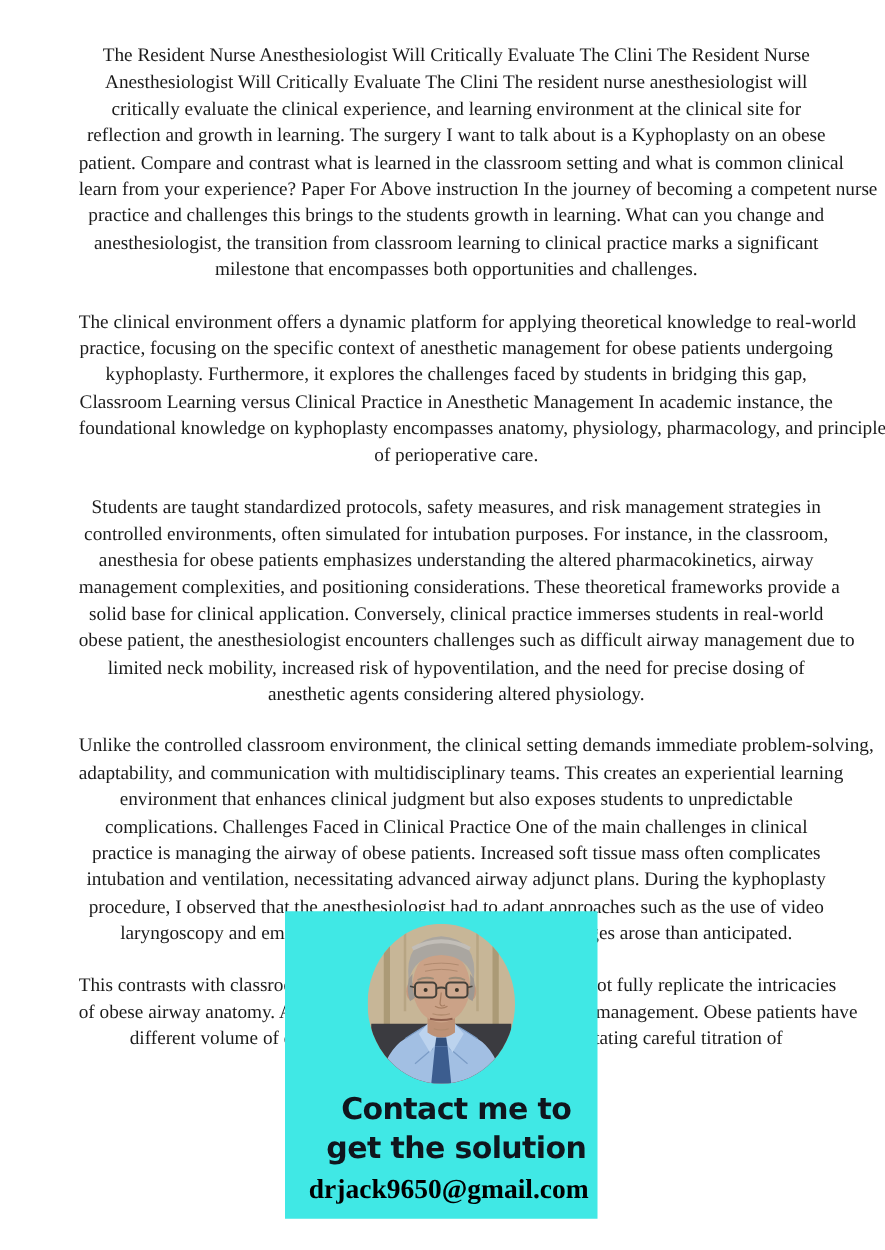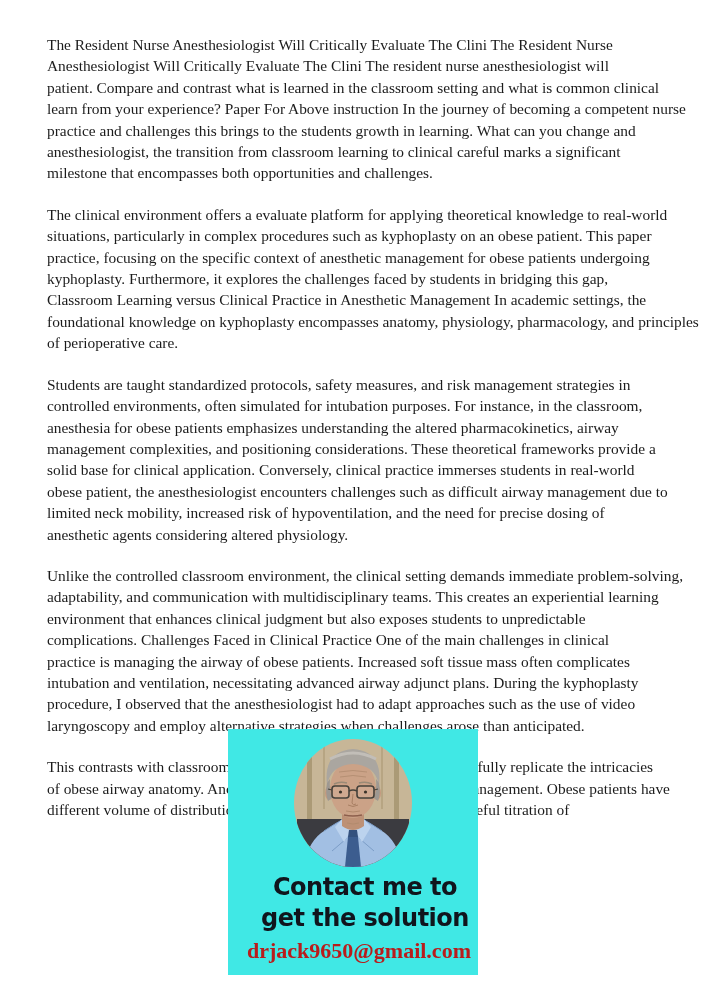--- a/index.html
+++ b/index.html
@@ -10,21 +10,21 @@
     position: relative;
     overflow: hidden;
     font-family: "Liberation Serif", serif;
   }
   .doc {
     position: absolute;
     left: 47px;
     top: 34px;
     width: 620px;
   }
-  .paragraph { margin: 0 0 20px 0; }
+  .paragraph { margin: 0 0 20px 16px; text-align: center; }
   .line {
     font-size: 15.4px;
     line-height: 21.4px;
     color: #1b1b1b;
     white-space: pre;
   }
   .card {
     position: absolute;
     left: 228px;
     top: 729px;
@@ -48,43 +48,44 @@
     line-height: 31px;
     letter-spacing: -0.5px;
     padding-left: 24px;
   }
   .email {
     margin-top: 4px;
     font-family: "Liberation Serif", serif;
     font-weight: bold;
     font-size: 22px;
     line-height: 26px;
-    color: #b91c1c;
+    color: #000000;
     padding-left: 12px;
   }
 </style>
 </head>
 <body>
 
 <div class="doc">
     <div class="paragraph">
       <div class="line">The Resident Nurse Anesthesiologist Will Critically Evaluate The Clini The Resident Nurse</div>
       <div class="line">Anesthesiologist Will Critically Evaluate The Clini The resident nurse anesthesiologist will</div>
+      <div class="line">critically evaluate the clinical experience, and learning environment at the clinical site for</div>
+      <div class="line">reflection and growth in learning. The surgery I want to talk about is a Kyphoplasty on an obese</div>
       <div class="line">patient. Compare and contrast what is learned in the classroom setting and what is common clinical</div>
       <div class="line">learn from your experience? Paper For Above instruction In the journey of becoming a competent nurse</div>
       <div class="line">practice and challenges this brings to the students growth in learning. What can you change and</div>
-      <div class="line">anesthesiologist, the transition from classroom learning to clinical careful marks a significant</div>
+      <div class="line">anesthesiologist, the transition from classroom learning to clinical practice marks a significant</div>
       <div class="line">milestone that encompasses both opportunities and challenges.</div>
     </div>
     <div class="paragraph">
-      <div class="line">The clinical environment offers a evaluate platform for applying theoretical knowledge to real-world</div>
-      <div class="line">situations, particularly in complex procedures such as kyphoplasty on an obese patient. This paper</div>
+      <div class="line">The clinical environment offers a dynamic platform for applying theoretical knowledge to real-world</div>
       <div class="line">practice, focusing on the specific context of anesthetic management for obese patients undergoing</div>
       <div class="line">kyphoplasty. Furthermore, it explores the challenges faced by students in bridging this gap,</div>
-      <div class="line">Classroom Learning versus Clinical Practice in Anesthetic Management In academic settings, the</div>
+      <div class="line">Classroom Learning versus Clinical Practice in Anesthetic Management In academic instance, the</div>
       <div class="line">foundational knowledge on kyphoplasty encompasses anatomy, physiology, pharmacology, and principles</div>
       <div class="line">of perioperative care.</div>
     </div>
     <div class="paragraph">
       <div class="line">Students are taught standardized protocols, safety measures, and risk management strategies in</div>
       <div class="line">controlled environments, often simulated for intubation purposes. For instance, in the classroom,</div>
       <div class="line">anesthesia for obese patients emphasizes understanding the altered pharmacokinetics, airway</div>
       <div class="line">management complexities, and positioning considerations. These theoretical frameworks provide a</div>
       <div class="line">solid base for clinical application. Conversely, clinical practice immerses students in real-world</div>
       <div class="line">obese patient, the anesthesiologist encounters challenges such as difficult airway management due to</div>

